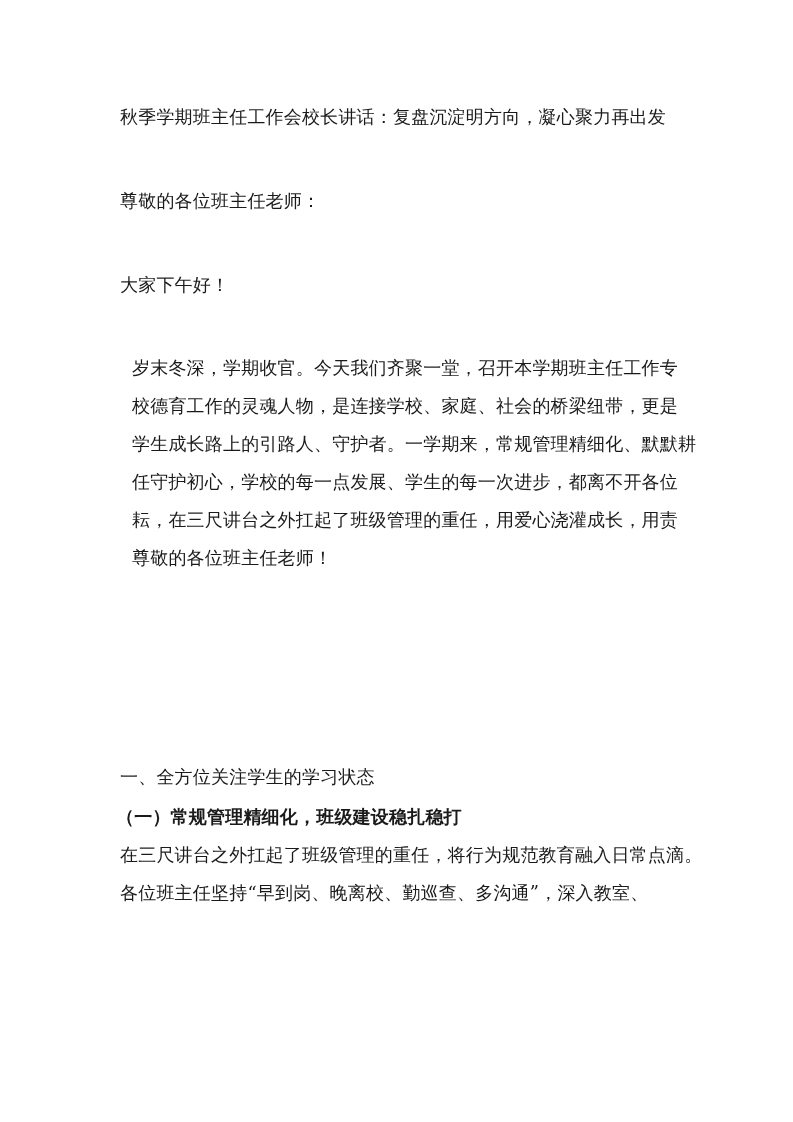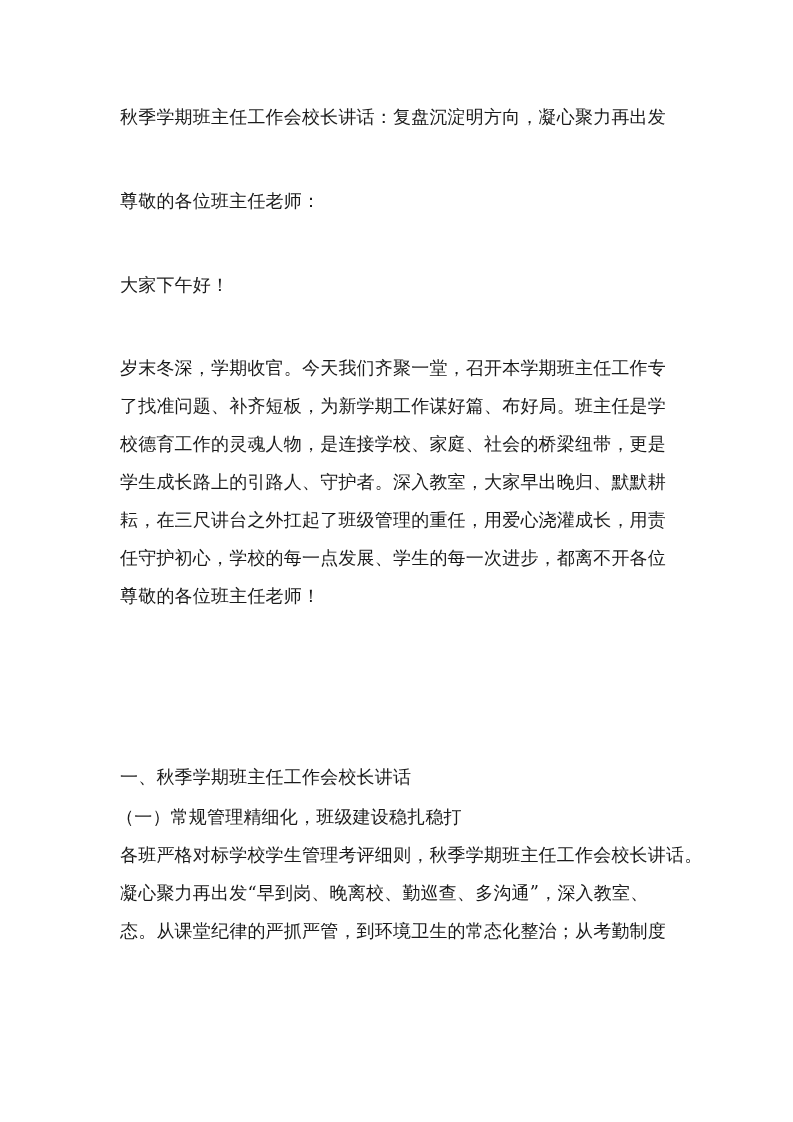--- a/index.html
+++ b/index.html
@@ -49,33 +49,31 @@
 <body>
 
 <div class="page">
 
   <div class="line" style="top:105px;">秋季学期班主任工作会校长讲话：复盘沉淀明方向，凝心聚力再出发</div>
 
   <div class="line" style="top:189px;">尊敬的各位班主任老师：</div>
 
   <div class="line" style="top:273px;">大家下午好！</div>
 
-  <div class="para" style="top:349px;">
+  <div class="para" style="top:349px;margin-left:12px;">
     <span class="pl">岁末冬深，学期收官。今天我们齐聚一堂，召开本学期班主任工作专</span>
-    <span class="pl">了找准问题、补齐短板，为新学期工作谋好篇、布好局。班主任是学</span>
     <span class="pl">校德育工作的灵魂人物，是连接学校、家庭、社会的桥梁纽带，更是</span>
-    <span class="pl">学生成长路上的引路人、守护者。深入教室，大家早出晚归、默默耕</span>
+    <span class="pl">学生成长路上的引路人、守护者。一学期来，常规管理精细化、默默耕</span>
+    <span class="pl">任守护初心，学校的每一点发展、学生的每一次进步，都离不开各位</span>
     <span class="pl">耘，在三尺讲台之外扛起了班级管理的重任，用爱心浇灌成长，用责</span>
-    <span class="pl">任守护初心，学校的每一点发展、学生的每一次进步，都离不开各位</span>
     <span class="pl">尊敬的各位班主任老师！</span>
   </div>
 
-  <div class="line" style="top:765px;">一、秋季学期班主任工作会校长讲话</div>
+  <div class="line" style="top:765px;">一、全方位关注学生的学习状态</div>
 
-  <div class="line" style="top:805px; left:116px;">（一）常规管理精细化，班级建设稳扎稳打</div>
+  <div class="line" style="top:805px; left:116px;font-weight:bold;">（一）常规管理精细化，班级建设稳扎稳打</div>
 
   <div class="para" style="top:836px;">
-    <span class="pl">各班严格对标学校学生管理考评细则，秋季学期班主任工作会校长讲话。</span>
-    <span class="pl">凝心聚力再出发“早到岗、晚离校、勤巡查、多沟通”，深入教室、</span>
-    <span class="pl">态。从课堂纪律的严抓严管，到环境卫生的常态化整治；从考勤制度</span>
+    <span class="pl">在三尺讲台之外扛起了班级管理的重任，将行为规范教育融入日常点滴。</span>
+    <span class="pl">各位班主任坚持“早到岗、晚离校、勤巡查、多沟通”，深入教室、</span>
   </div>
 
 </div>
 
 </body></html>

